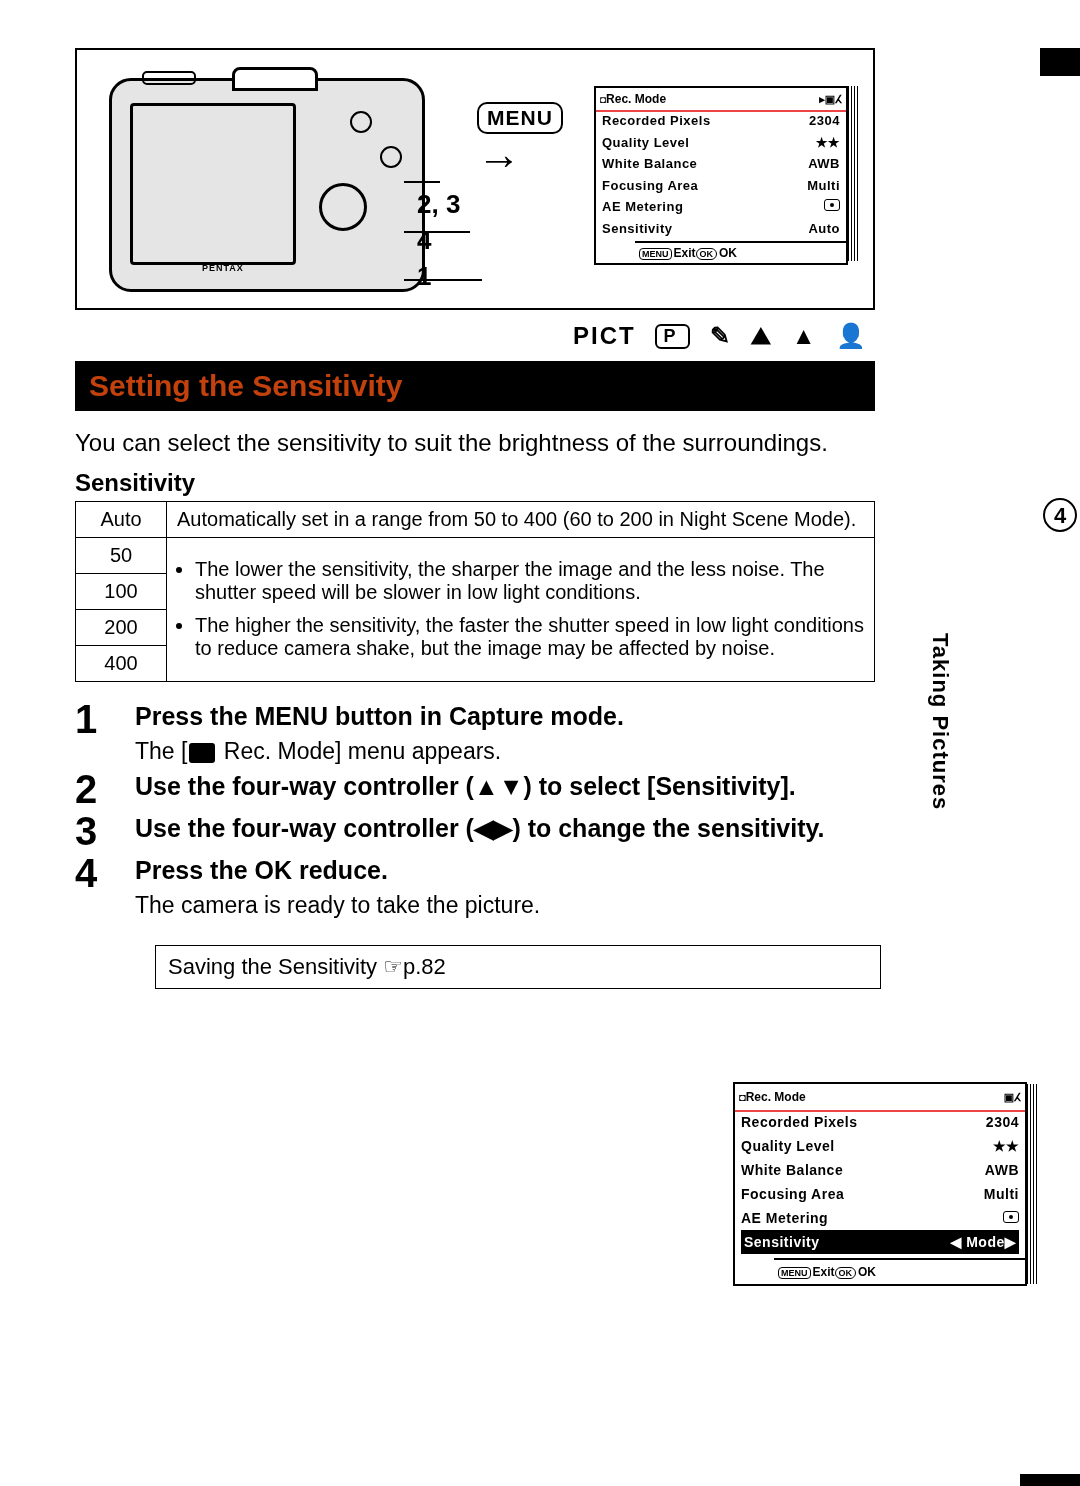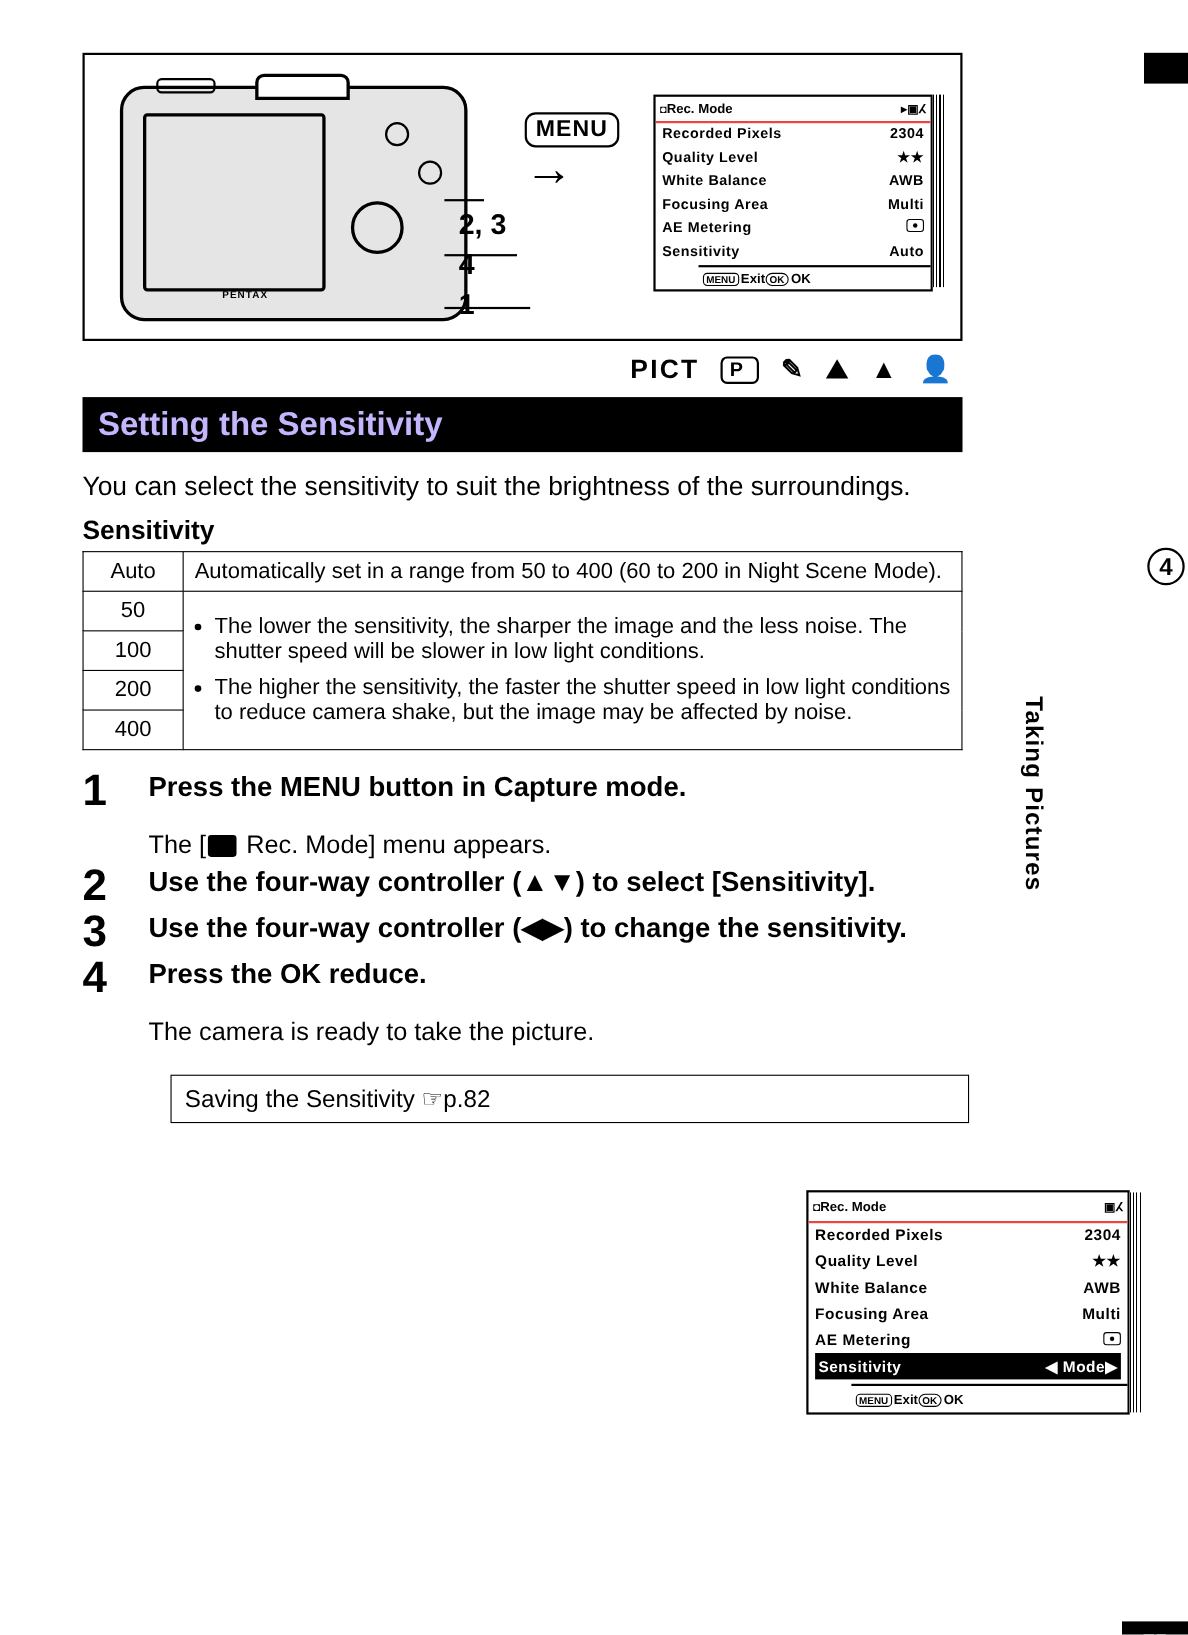--- a/index.html
+++ b/index.html
@@ -161,40 +161,40 @@
     font-size: 24px;
     font-weight: bold;
     letter-spacing: 7px;
   }
   .pict {
     font-family: Arial; font-weight:bold; font-size:24px; letter-spacing:2px; margin-right:6px;margin-top:43px;
   }
   .p-box { border:2px solid #000; border-radius:6px; padding:0 6px; font-size:18px; display:inline-block; position:relative; top:-2px; margin-right:6px;}
 
   .section-header {
-    background:#000; color:#c4b5fd; font-weight:bold; font-size:30px;
+    background:#000; color:#c2410c; font-weight:bold; font-size:30px;
     padding: 8px 14px; margin-top: 6px;
   }
   .intro-text { font-size:24px; line-height:32px; margin-top:16px; }
   .subhead { font-weight:bold; font-size:24px; margin-top:10px; }
 
   table.sens {
     width:100%; border-collapse:collapse; margin-top:4px; font-size:20px;
   }
   table.sens td { border:1.5px solid #000; padding:6px 10px; vertical-align:top; }
   table.sens td.c1 { width:70px; text-align:center; }
   ul.bul { margin:14px 0; padding-left:18px; }
   ul.bul li { margin-bottom:10px; }
 
   .steps { margin-top:18px; }
   .step-row { display:flex; gap: 20px; margin-top: 4px; }
   .step-n { font-size:40px; font-weight:bold; min-width:40px; line-height:38px; }
   .step-body { flex:1; }
   .step-title { font-weight:bold; font-size:25px; line-height:32px; }
-  .step-sub { font-size:23px; line-height:30px; margin-top:20px; }
+  .step-sub { font-size:23px; line-height:30px; margin-top:4px; }
   .camera-icon-inline {
     display:inline-block; width:22px; height:16px; border:2px solid #000; border-radius:3px; background:#000;
     vertical-align:middle; margin:0 2px;
   }
 
   .steps-right { position:absolute; right:42px; top:1034px; width:305px; }
   .lcd2 { position:relative; width:290px; height:200px; border:2px solid #000; background:#fff; }
   .lcd2-shadow { position:absolute; right:-14px; top:0; width:12px; height:200px; background: repeating-linear-gradient(90deg,#000,#000 1px,#fff 1px,#fff 3px);}
   .lcd2 .lcd-body { top:26px; bottom:24px; }
   .lcd2 .lcd-row { line-height:24px; font-size:14px; }

